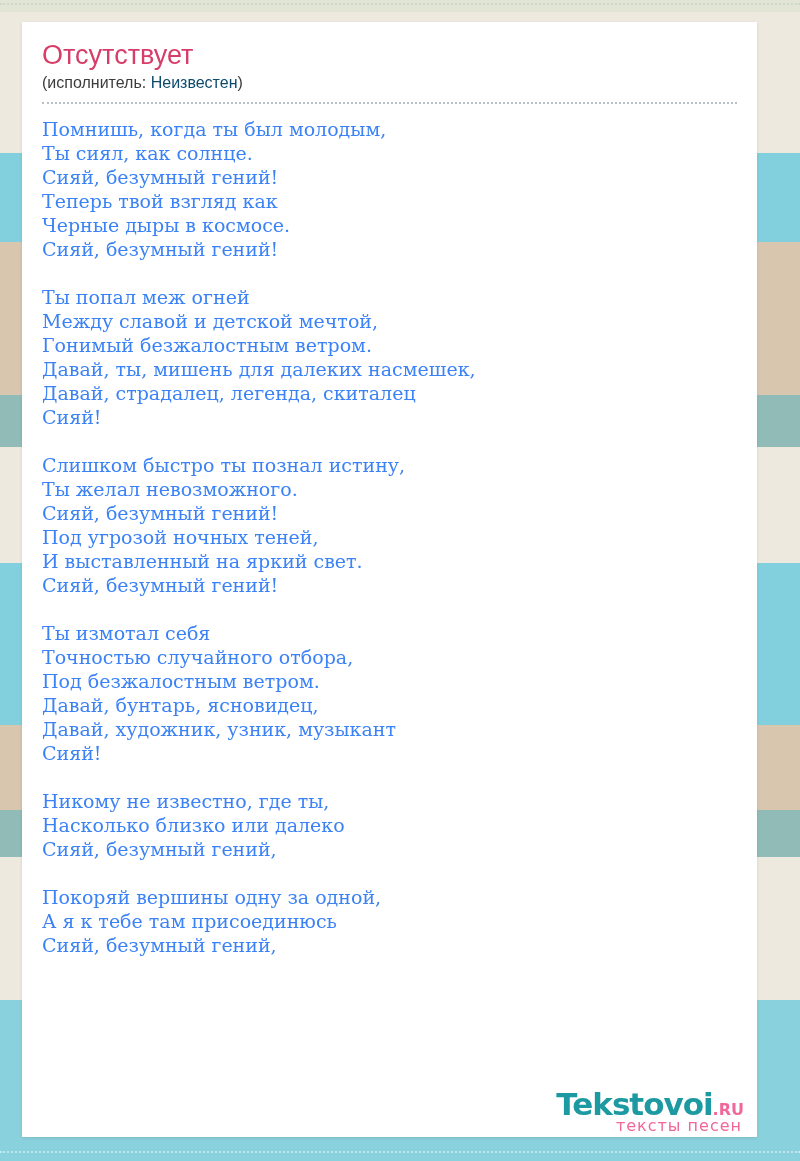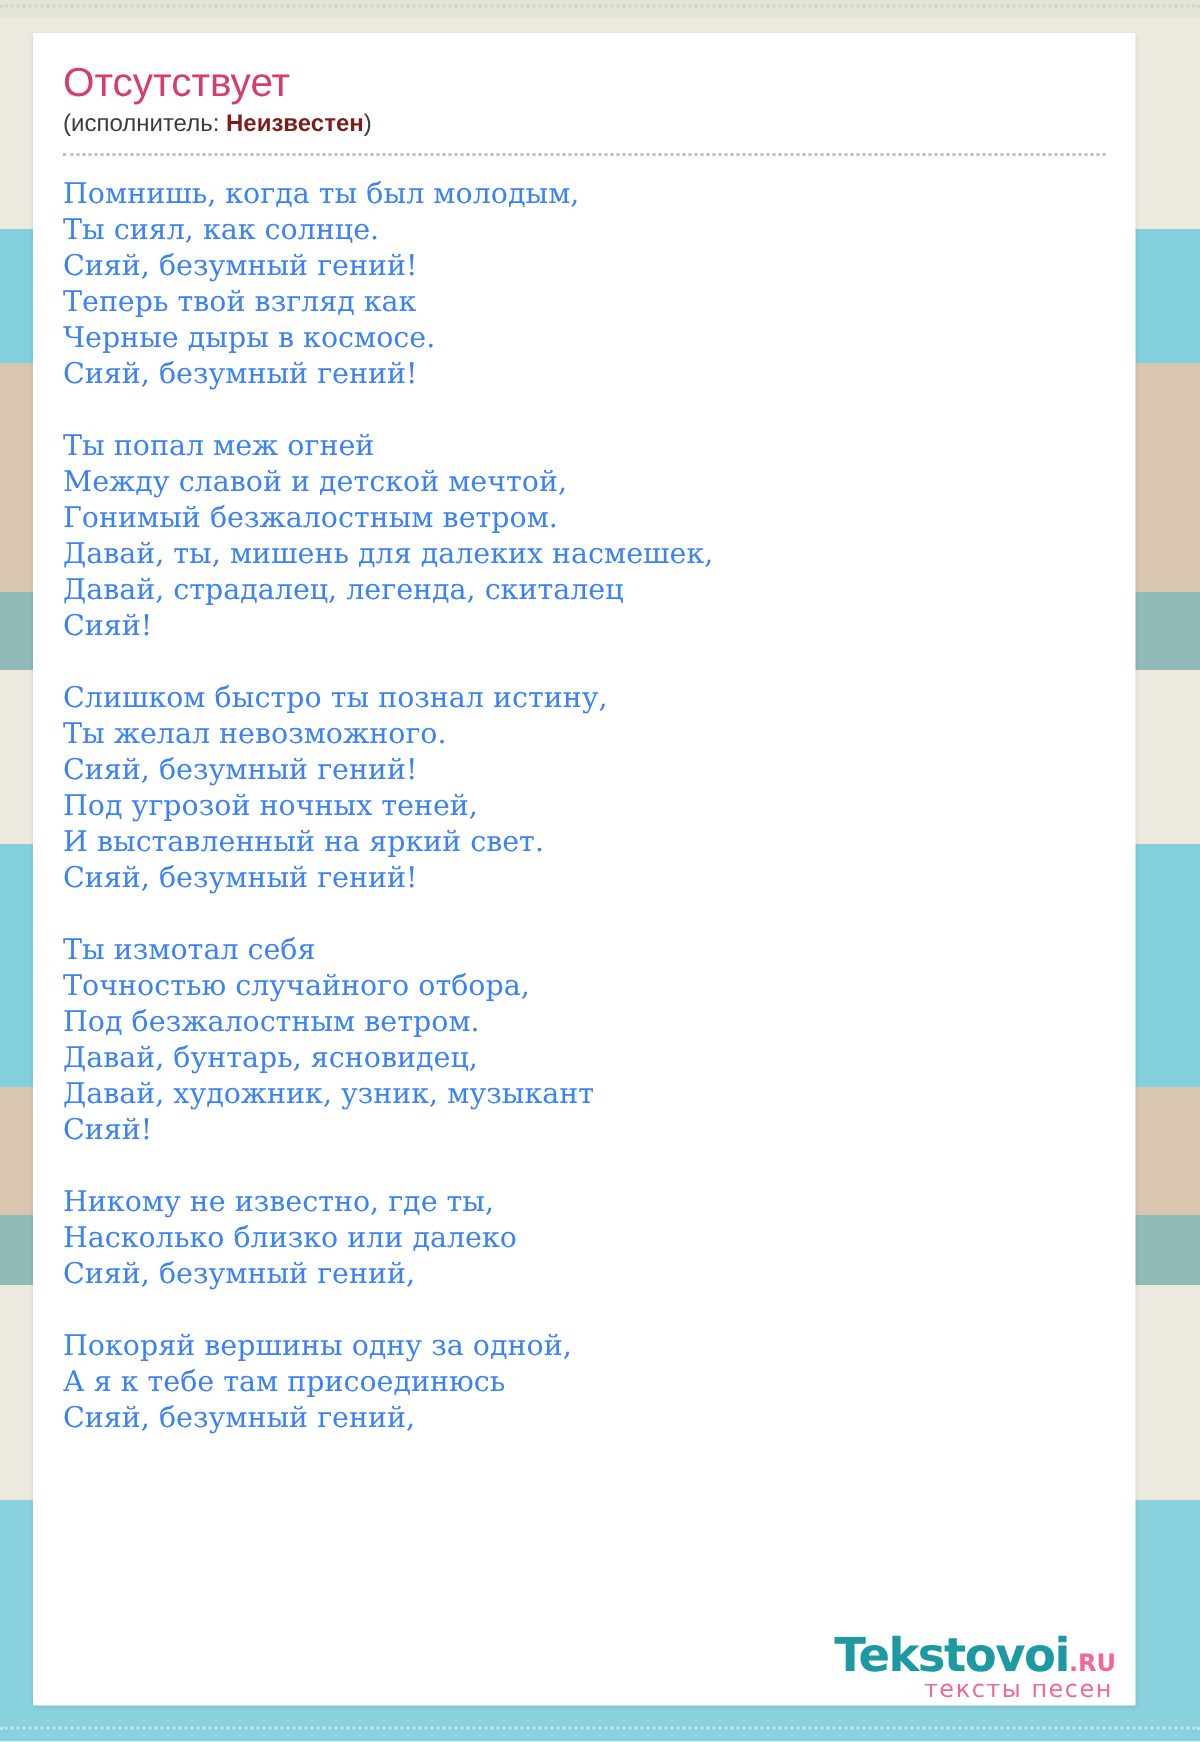--- a/index.html
+++ b/index.html
@@ -61,24 +61,23 @@
   }
   .artist-line {
     margin-top: 2px;
     font-size: 16px;
     line-height: 20px;
     color: #3c3c3c;
     padding-bottom: 9px;
     border-bottom: 2px dotted #b4bfc8;
   }
   .artist-link {
-    color: #7f1d1d;
+    color: #0c4a6e;
     text-decoration: none;
     cursor: pointer;
-    font-weight: bold;
   }
 
   .lyrics {
     margin-top: 13px;
     font-family: "DejaVu Serif", "Liberation Serif", serif;
     font-size: 19px;
     line-height: 24px;
     color: #3b82f6;
   }
   .lyrics p { margin: 0 0 24px 0; }

